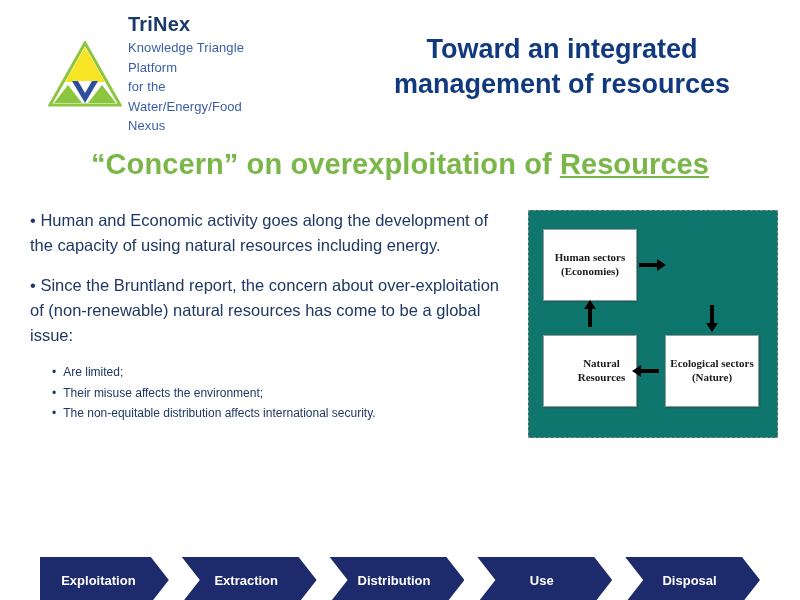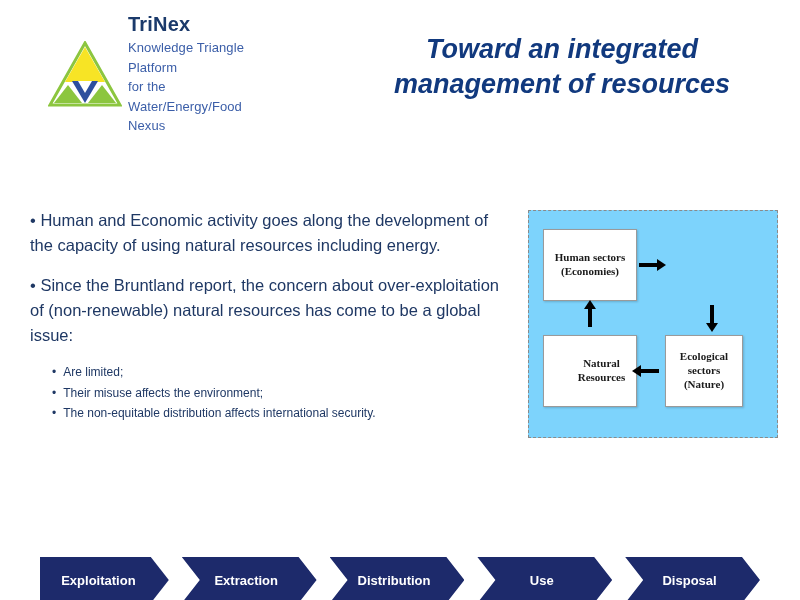--- a/index.html
+++ b/index.html
@@ -61,21 +61,21 @@
     position: absolute;
     right: 28px;
     top: 32px;
     width: 420px;
     text-align: center;
     color: #11397e;
     font-size: 27px;
     font-weight: bold;
     line-height: 1.3;
   }
-  .header-title .line { display: block; font-style: italic; }
+  .header-title .line { display: block; }
 
   
   .green-heading {
     position: absolute;
     left: 0;
     right: 0;
     top: 148px;
     text-align: center;
     color: #7ab648;
     font-size: 29px;
@@ -112,21 +112,21 @@
 
   
   .diagram {
     position: absolute;
     left: 528px;
     top: 210px;
     width: 250px;
     height: 228px;
     border: 1px dashed #8a8a8a;
     box-sizing: border-box;
-    background: #7dd3fc;
+    background: #0f766e;
   }
   .dbox {
     position: absolute;
     border: 1px solid #9a9a9a;
     background: #ffffff;
     box-sizing: border-box;
     display: flex;
     flex-direction: column;
     align-items: center;
     justify-content: center;
@@ -135,21 +135,21 @@
     font-size: 11px;
     font-weight: bold;
     color: #1a1a1a;
     line-height: 1.25;
     box-shadow: 1px 1px 2px rgba(0,0,0,.18);
   }
   .dbox span { display: block; }
   .box-human { left: 14px;  top: 18px;  width: 94px; height: 72px; }
   .box-waste { left: 136px; top: 18px;  width: 94px; height: 72px; }
   .box-nat   { left: 14px;  top: 124px; width: 94px; height: 72px; padding-left: 23px; }
-  .box-eco   { left: 136px; top: 124px; width: 78px; height: 72px; }
+  .box-eco   { left: 136px; top: 124px; width: 94px; height: 72px; }
 
   .arrow { position: absolute; background: #000; }
   
   .arr-top { left: 110px; top: 52px; width: 18px; height: 4px; }
   .arr-top::after {
     content: "";
     position: absolute; right: -9px; top: -4px;
     border-left: 9px solid #000;
     border-top: 6px solid transparent;
     border-bottom: 6px solid transparent;
@@ -237,20 +237,23 @@
         <div>for the Water/Energy/Food Nexus</div>
       </div>
     </div>
   </div>
 
   <div class="header-title">
     <span class="line">Toward an integrated</span>
     <span class="line">management of resources</span>
   </div>
 
+  <div class="green-heading">
+    <span>“Concern” on overexploitation of </span><span class="under">Resources</span>
+  </div>
 
   <div class="body-text">
 
     <div class="para">
       <span>• </span><span>Human and Economic activity goes along the </span><span class="b">development of the capacity of using natural resources including energy.</span>
     </div>
 
     <div class="para">
       <span>• </span><span>Since the </span><span class="b">Bruntland</span><span> report, the concern about </span><span class="b">over-exploitation of (non-renewable) natural resources</span><span> has come to be a </span><span class="b">global issue</span><span>:</span>
     </div>

